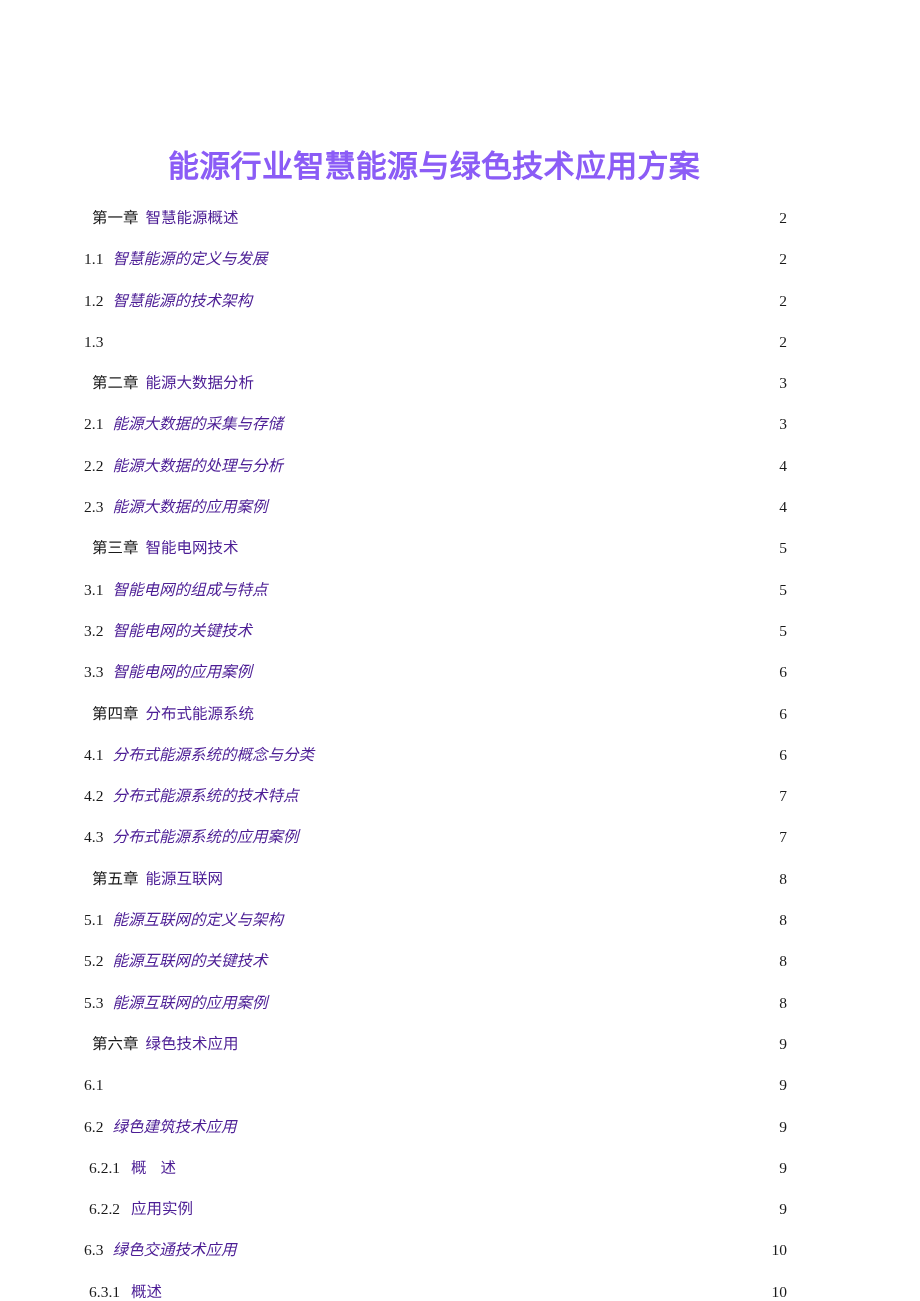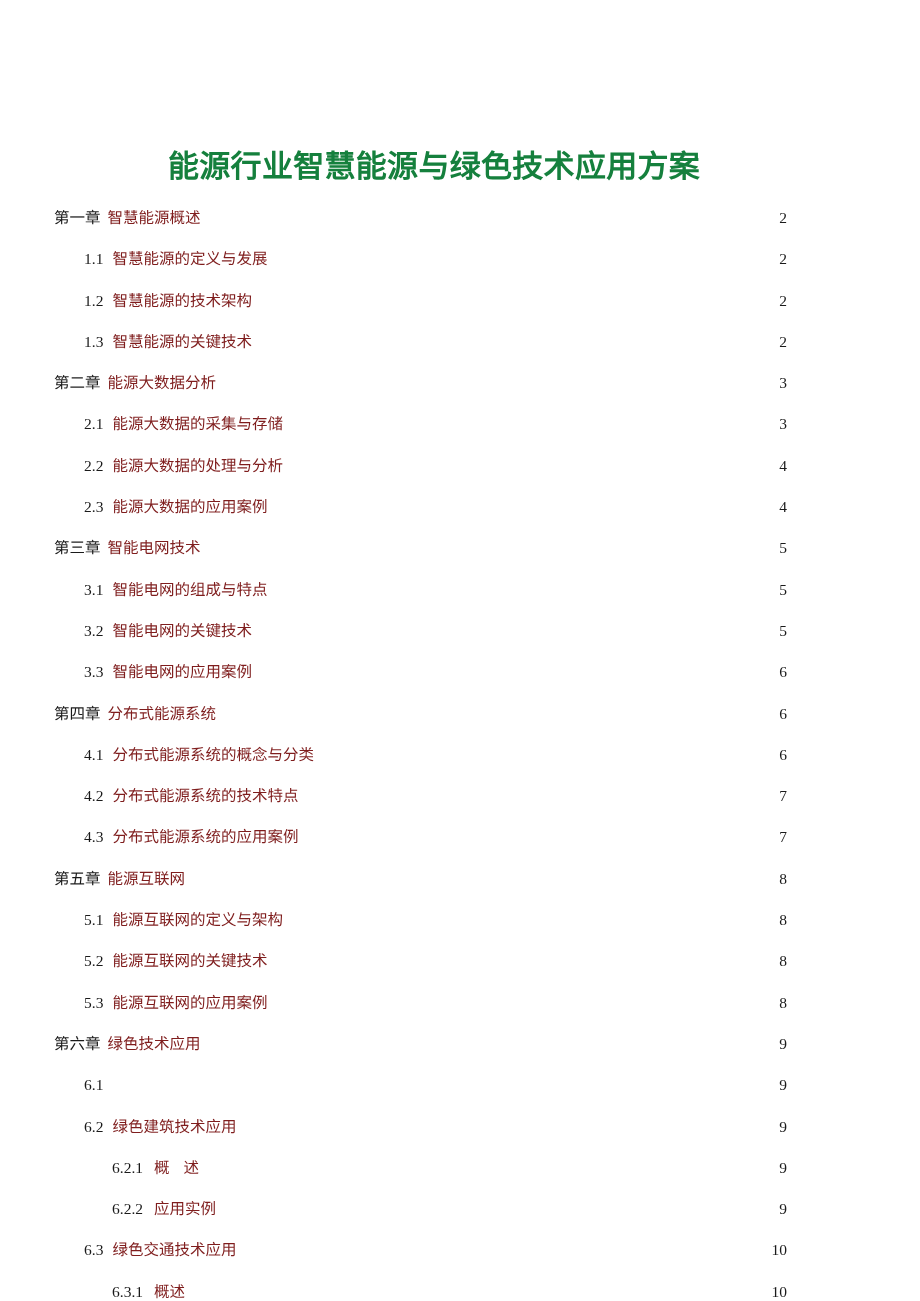--- a/index.html
+++ b/index.html
@@ -23,21 +23,21 @@
   
   .doc-title {
     position: absolute;
     left: 168px;
     top: 126px;
     width: 600px;
     font-size: 31px;
     font-weight: bold;
     line-height: 40px;
     letter-spacing: 0.3px;
-    color: #15803d;
+    color: #8b5cf6;
     white-space: nowrap;
   }
 
   
   .toc {
     position: absolute;
     left: 0;
     top: 197px;
     width: 920px;
   }
@@ -48,38 +48,38 @@
     align-items: baseline;
     height: 41.3px;
     padding-right: 133px;
     font-size: 15.5px;
     line-height: 41.3px;
     color: #1a1a1a;
     white-space: nowrap;
   }
 
   
-  .toc-entry.lvl1 { padding-left: 54px; }
+  .toc-entry.lvl1 { padding-left: 92px; }
   
   .toc-entry.lvl2 { padding-left: 84px; }
-  .toc-entry.lvl3 { padding-left: 112px; justify-content: flex-end; }
+  .toc-entry.lvl3 { padding-left: 89px; justify-content: flex-end; }
 
   .entry-num {
     flex: 0 0 auto;
     color: #1a1a1a;
   }
 
   .entry-label {
     flex: 0 0 auto;
-    color: #7f1d1d;
+    color: #4c1d95;
   }
 
   
   .lvl1 .entry-num + .entry-label { margin-left: 7px; }
-  .lvl2 .entry-num + .entry-label { margin-left: 9px; }
+  .lvl2 .entry-num + .entry-label { margin-left: 9px; font-style: italic; }
   .lvl3 .entry-num + .entry-label { margin-left: 11px; }
 
   
   .entry-label.track-sm { letter-spacing: 5px; }
 
   
   .leader {
     flex: 1 1 auto;
     position: relative;
     overflow: hidden;
@@ -130,21 +130,20 @@
         <span class="entry-page">2</span>
       </div>
       <div class="toc-entry lvl2">
         <span class="entry-num">1.2</span>
         <span class="entry-label">智慧能源的技术架构</span>
         <span class="leader"></span>
         <span class="entry-page">2</span>
       </div>
       <div class="toc-entry lvl2">
         <span class="entry-num">1.3</span>
-        <span class="entry-label">智慧能源的关键技术</span>
         <span class="leader"></span>
         <span class="entry-page">2</span>
       </div>
       <div class="toc-entry lvl1">
         <span class="entry-num">第二章</span>
         <span class="entry-label">能源大数据分析</span>
         <span class="leader"></span>
         <span class="entry-page">3</span>
       </div>
       <div class="toc-entry lvl2">

